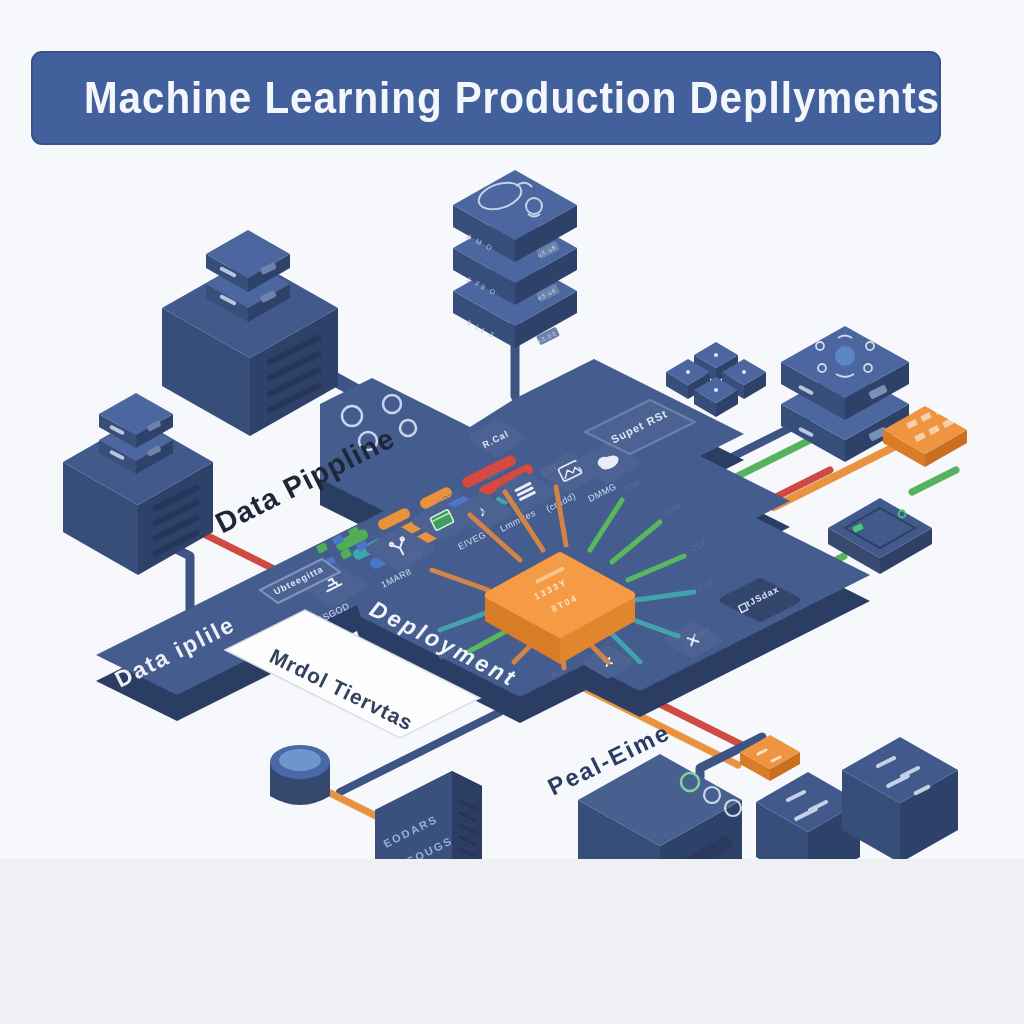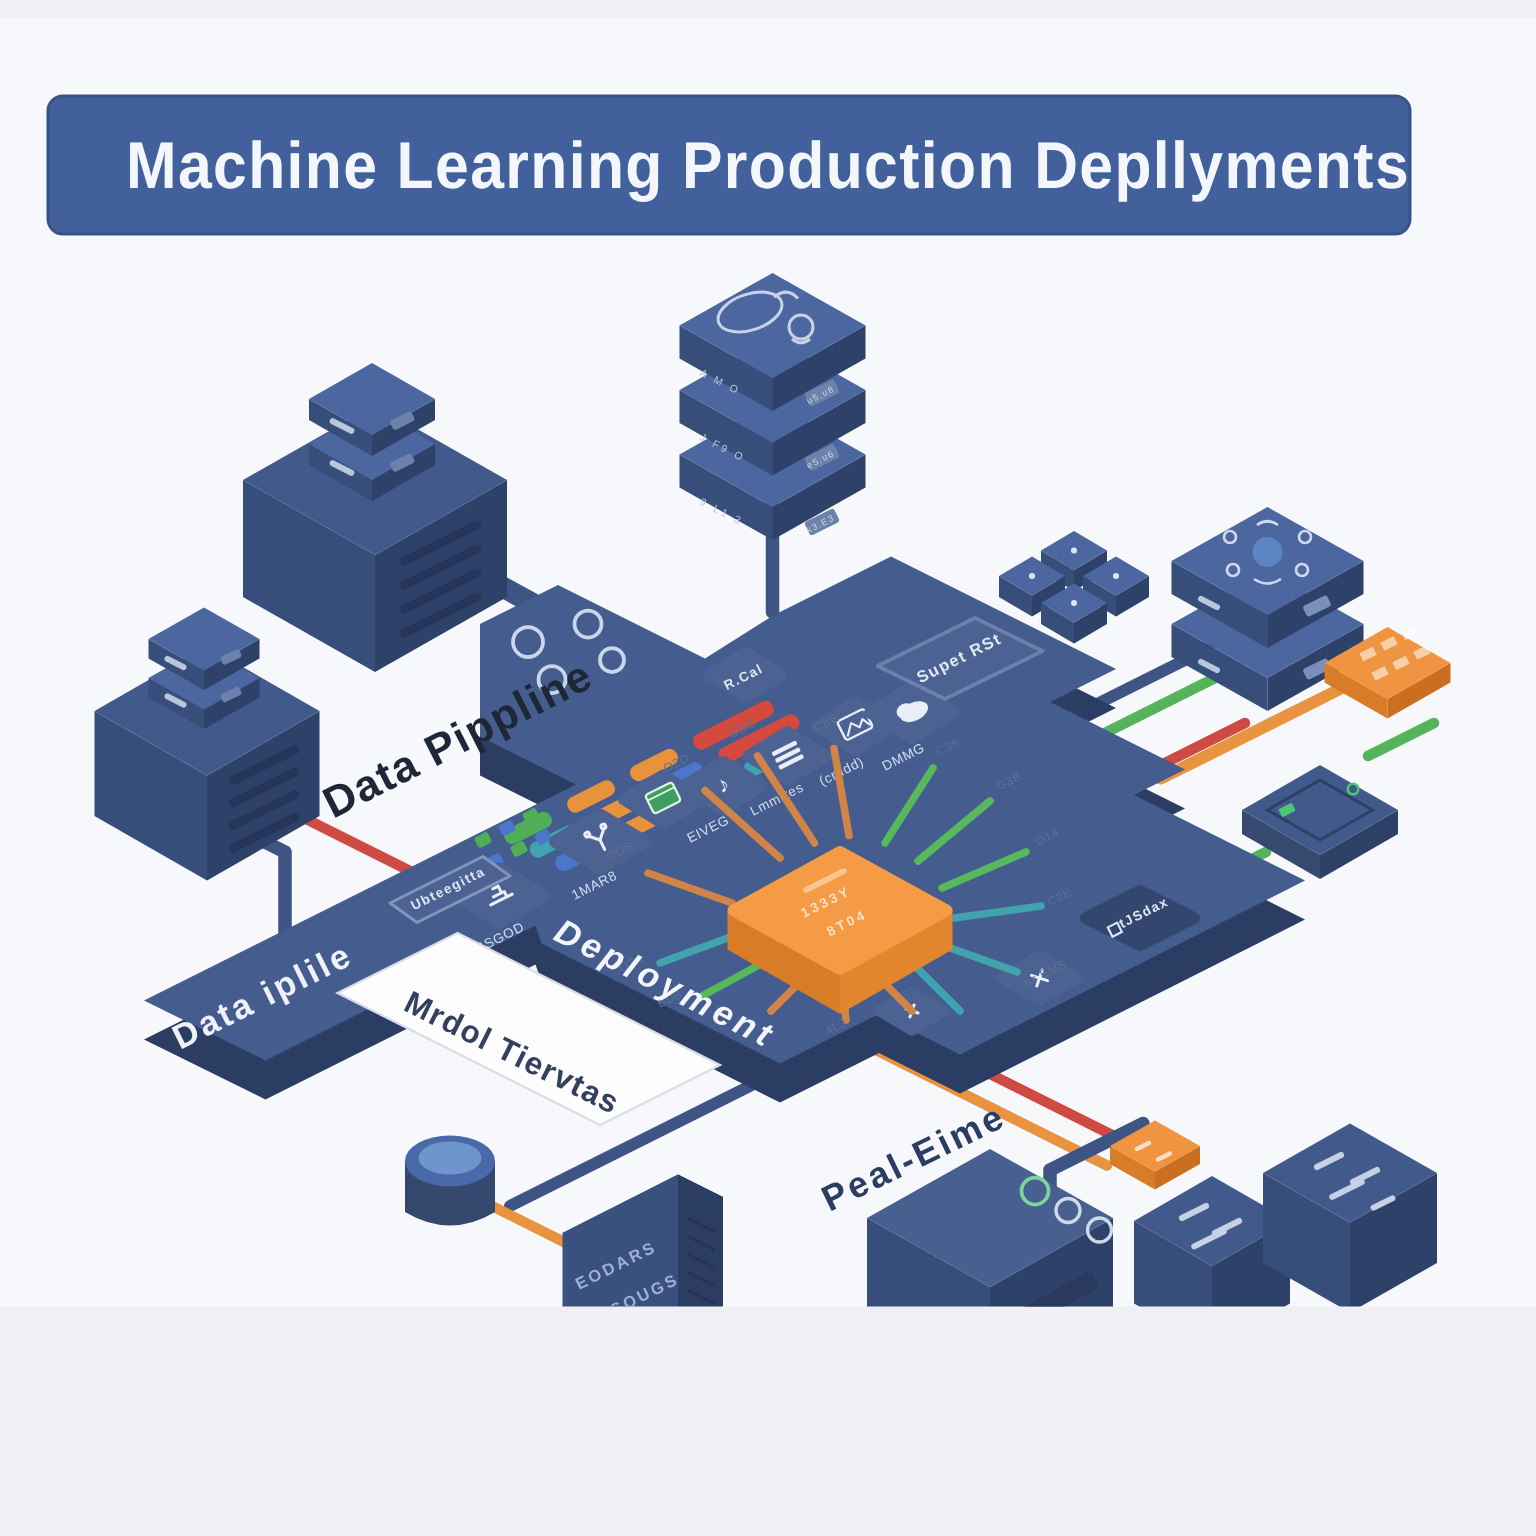--- a/index.html
+++ b/index.html
@@ -1,16 +1,16 @@
 <!DOCTYPE html>
 <html><head>
 <meta charset="utf-8">
 <style>
   html,body{margin:0;padding:0;background:#eef0f4;}
-  .stage{position:relative;width:1024px;height:859px;margin:12px auto;overflow:hidden;
+  .stage{position:relative;width:1024px;height:859px;margin:0 auto;overflow:hidden;
          font-family:"Liberation Sans",sans-serif;}
   svg text{font-family:"Liberation Sans",sans-serif;}
   .title-t{font-size:44px;font-weight:bold;fill:#f3f6fb;letter-spacing:1px;}
   .gnd-dark{font-size:29px;font-weight:bold;fill:#1d2736;letter-spacing:1px;}
   .gnd-navy{font-size:24px;font-weight:bold;fill:#2b3d63;letter-spacing:2px;}
   .plat-wht{font-size:23px;font-weight:bold;fill:#eef2f8;letter-spacing:2px;}
   .plat-script{font-size:23px;font-weight:bold;font-style:italic;fill:#f2f5fa;letter-spacing:3px;}
   .panel-t{font-size:21px;font-weight:bold;fill:#33405e;letter-spacing:1px;}
   .btn-t{font-size:11px;font-weight:bold;fill:#dfe7f4;letter-spacing:1px;}
   .btn-s{font-size:9px;font-weight:bold;fill:#dfe7f4;letter-spacing:1px;}

